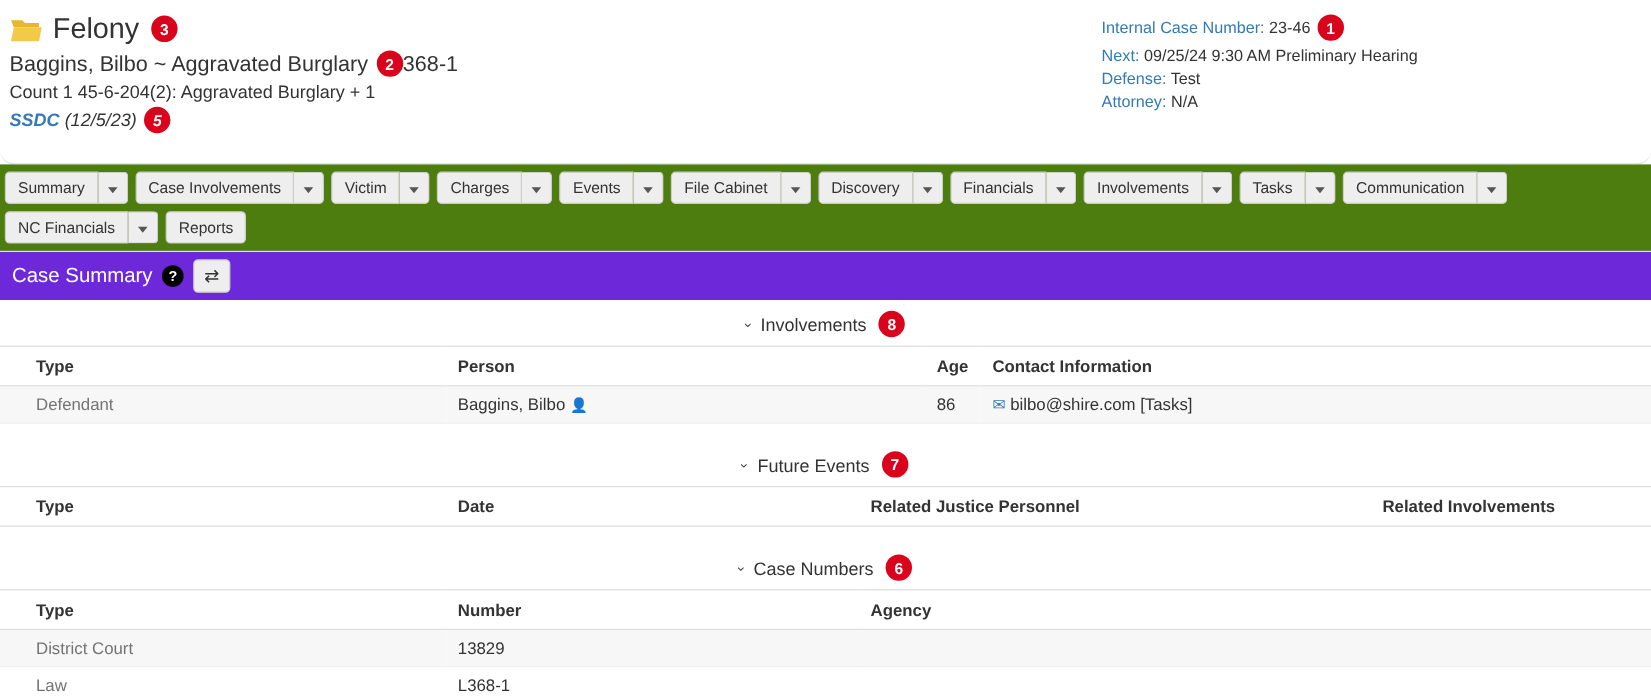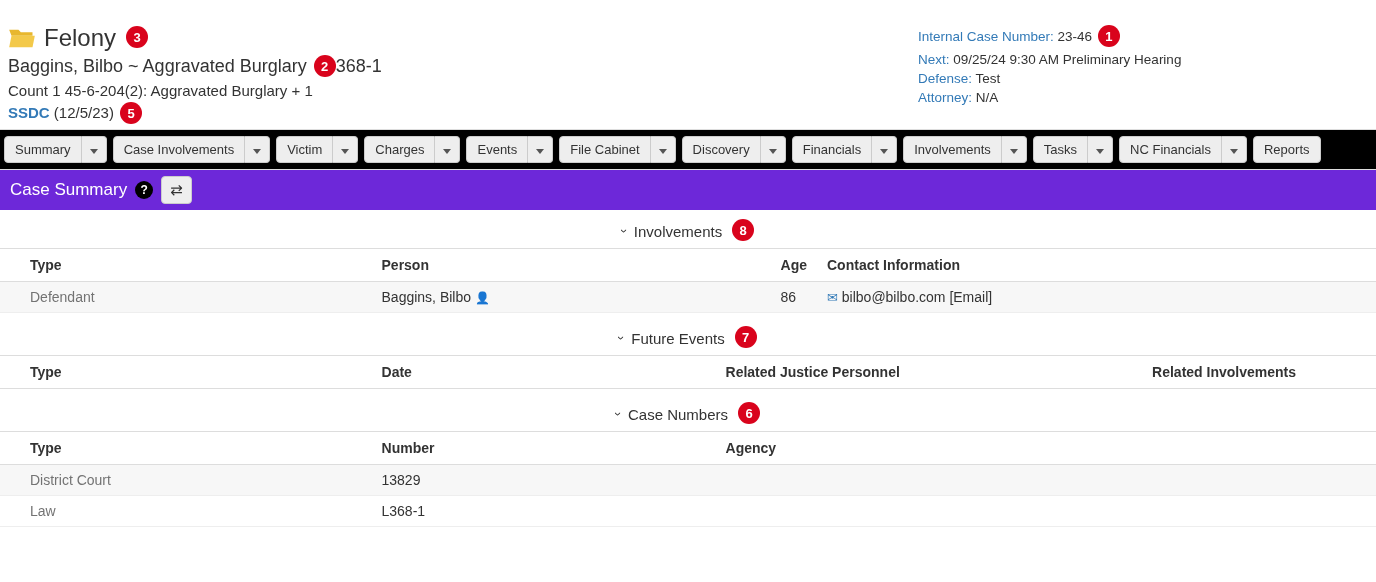--- a/index.html
+++ b/index.html
@@ -9,40 +9,41 @@
     font-family: Arial, Helvetica, sans-serif;
     font-size: 14px;
     color: #333;
     background: #fff;
     width: 1376px;
   }
   a, .link { color: #737373; text-decoration: none; }
   .header-wrap {
     display: flex;
     justify-content: space-between;
-    padding: 24px 8px 4px 8px;
+    padding: 11px 8px 4px 8px;
     border-bottom: 1px solid #ddd;
+    border-radius: 12px;
   }
   .header-left { flex: 1; }
   .header-right { width: 450px; padding-top: 2px; font-size: 13.5px; }
   .header-right .info-line { margin-bottom: 4px; }
   .header-right .info-label { color: #337ab7; }
   .case-title-row {
     display: flex;
     align-items: center;
     gap: 8px;
     margin-bottom: 4px;
   }
   .folder-icon {
     width: 28px; height: 24px;
   }
   .case-type { font-size: 24px; color: #333; }
   .case-line { font-size: 18px; color: #333; margin-bottom: 4px; }
   .count-line { font-size: 15px; color: #333; margin-bottom: 4px; }
-  .ssdc-line { font-size: 15px; margin-bottom: 0; }
+  .ssdc-line { font-size: 15px; margin-bottom: 20px; font-style: italic; }
   .ssdc-link { color: #337ab7; font-weight: bold; }
 
   .annot {
     display: inline-flex;
     align-items: center;
     justify-content: center;
     min-width: 22px;
     height: 22px;
     padding: 0 5px;
     border-radius: 11px;
@@ -53,21 +54,21 @@
     margin-left: 2px;
     vertical-align: middle;
     position: relative;
     top: -1px;
   }
 
   .tabbar {
     display: flex;
     gap: 6px;
     padding: 6px 4px;
-    background: #000000;
+    background: #4d7c0f;
     border-bottom: 1px solid #ddd;
     flex-wrap: wrap;
   }
   .tab-group {
     display: inline-flex;
   }
   .tab-btn {
     background: #eee;
     border: 1px solid #ccc;
     padding: 5px 10px;
@@ -134,21 +135,21 @@
   }
   .section-header .chev {
     font-size: 12px;
     transform: rotate(90deg);
     display:inline-block;
   }
 
   .tbl {
     width: 100%;
     border-collapse: collapse;
-    margin-bottom: 4px;
+    margin-bottom: 14px;
   }
   .tbl th {
     text-align: left;
     padding: 8px 10px;
     border-top: 1px solid #ddd;
     border-bottom: 1px solid #ddd;
     font-weight: bold;
     background: #fff;
   }
   .tbl td {
@@ -235,20 +236,24 @@
     </span>
   <span class="tab-group">
       <button class="tab-btn main">Involvements</button>
       <button class="tab-caret"><span class="caret-down"></span></button>
     </span>
   <span class="tab-group">
       <button class="tab-btn main">Tasks</button>
       <button class="tab-caret"><span class="caret-down"></span></button>
     </span>
   <span class="tab-group">
+      <button class="tab-btn main">Communication</button>
+      <button class="tab-caret"><span class="caret-down"></span></button>
+    </span>
+  <span class="tab-group">
       <button class="tab-btn main">NC Financials</button>
       <button class="tab-caret"><span class="caret-down"></span></button>
     </span>
   <span class="tab-group">
       <button class="tab-btn single">Reports</button>
     </span>
 </div>
 
 <div class="summary-header">
   <span>Case Summary</span>
@@ -266,21 +271,21 @@
       <tr>
     <th class="pad-left" style="width:27%">Type</th>
     <th style="width:29%">Person</th>
     <th style="width:3%">Age</th>
     <th>Contact Information</th>
   </tr>
   <tr>
     <td class="pad-left"><span class="link">Defendant</span></td>
     <td><span>Baggins, Bilbo</span> <span class="person-icon">👤</span></td>
     <td>86</td>
-    <td><span class="mail-icon">✉</span><span> bilbo@bilbo.com [Email]</span></td>
+    <td><span class="mail-icon">✉</span><span> bilbo@shire.com [Tasks]</span></td>
   </tr>
 </tbody>
   </table>
 
 <div class="section-header">
   <span class="chev">›</span>
   <span>Future Events</span>
   <span class="annot">7</span>
 </div>
 <table class="tbl">

